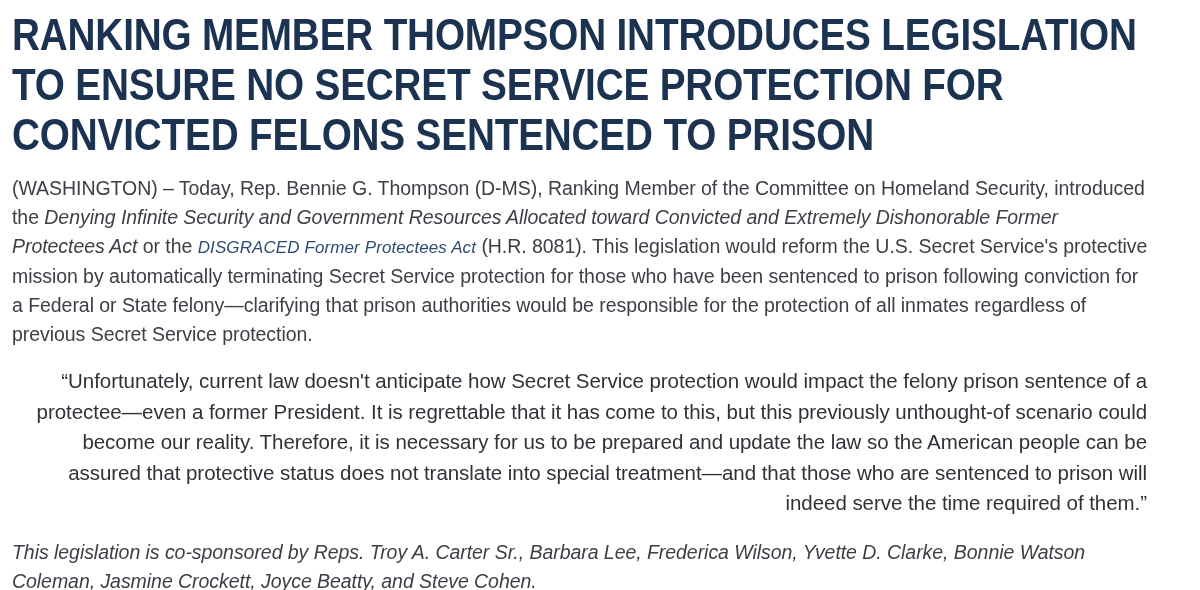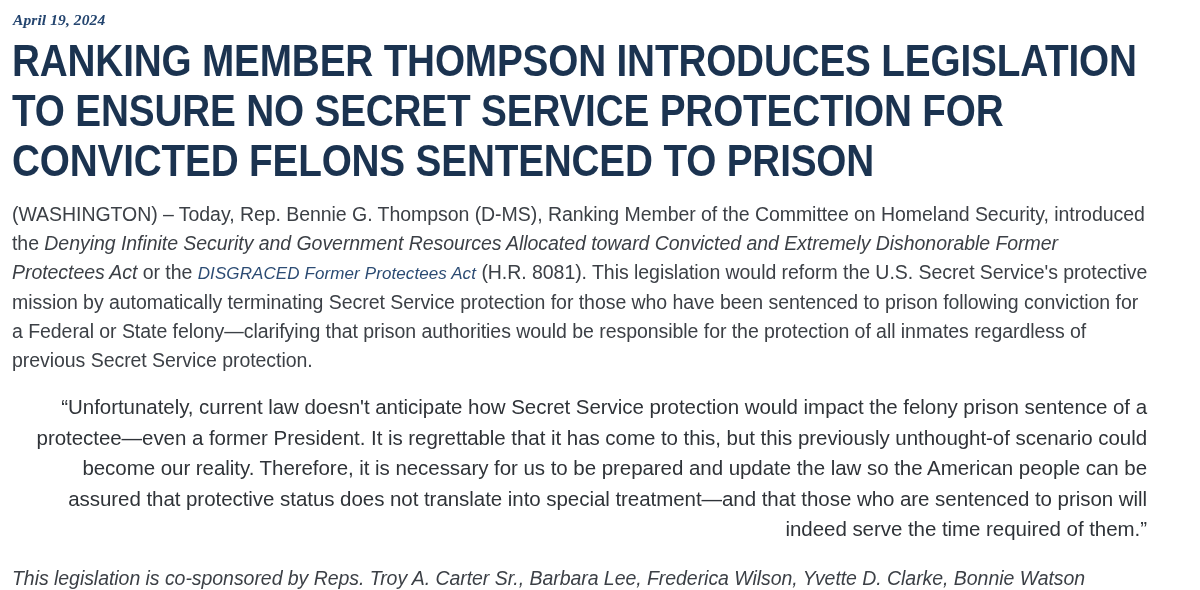--- a/index.html
+++ b/index.html
@@ -87,21 +87,20 @@
     font-size: 17px;
     color: #2b4b73;
     letter-spacing: 0.1px;
   }
 </style>
 </head>
 <body>
 
 <div class="press-release">
 
-  <div class="date-line">April 19, 2024</div>
 
   <h1 class="headline">RANKING MEMBER THOMPSON INTRODUCES LEGISLATION TO ENSURE NO SECRET SERVICE PROTECTION FOR CONVICTED FELONS SENTENCED TO PRISON</h1>
 
   <p class="body-copy lead"><span>(WASHINGTON) – Today, Rep. Bennie G. Thompson (D-MS), Ranking Member of the Committee on Homeland Security, introduced the </span><span class="bill-title">Denying Infinite Security and Government Resources Allocated toward Convicted and Extremely Dishonorable Former Protectees Act</span><span> or the </span><span class="bill-short">DISGRACED Former Protectees Act</span><span> (H.R. 8081). This legislation would reform the U.S. Secret Service's protective mission by automatically terminating Secret Service protection for those who have been sentenced to prison following conviction for a Federal or State felony—clarifying that prison authorities would be responsible for the protection of all inmates regardless of previous Secret Service protection.</span></p>
 
   <p class="body-copy quote">“Unfortunately, current law doesn't anticipate how Secret Service protection would impact the felony prison sentence of a protectee—even a former President. It is regrettable that it has come to this, but this previously unthought-of scenario could become our reality. Therefore, it is necessary for us to be prepared and update the law so the American people can be assured that protective status does not translate into special treatment—and that those who are sentenced to prison will indeed serve the time required of them.”</p>
 
   <p class="body-copy credits">This legislation is co-sponsored by Reps. Troy A. Carter Sr., Barbara Lee, Frederica Wilson, Yvette D. Clarke, Bonnie Watson Coleman, Jasmine Crockett, Joyce Beatty, and Steve Cohen.</p>
 
 </div>

